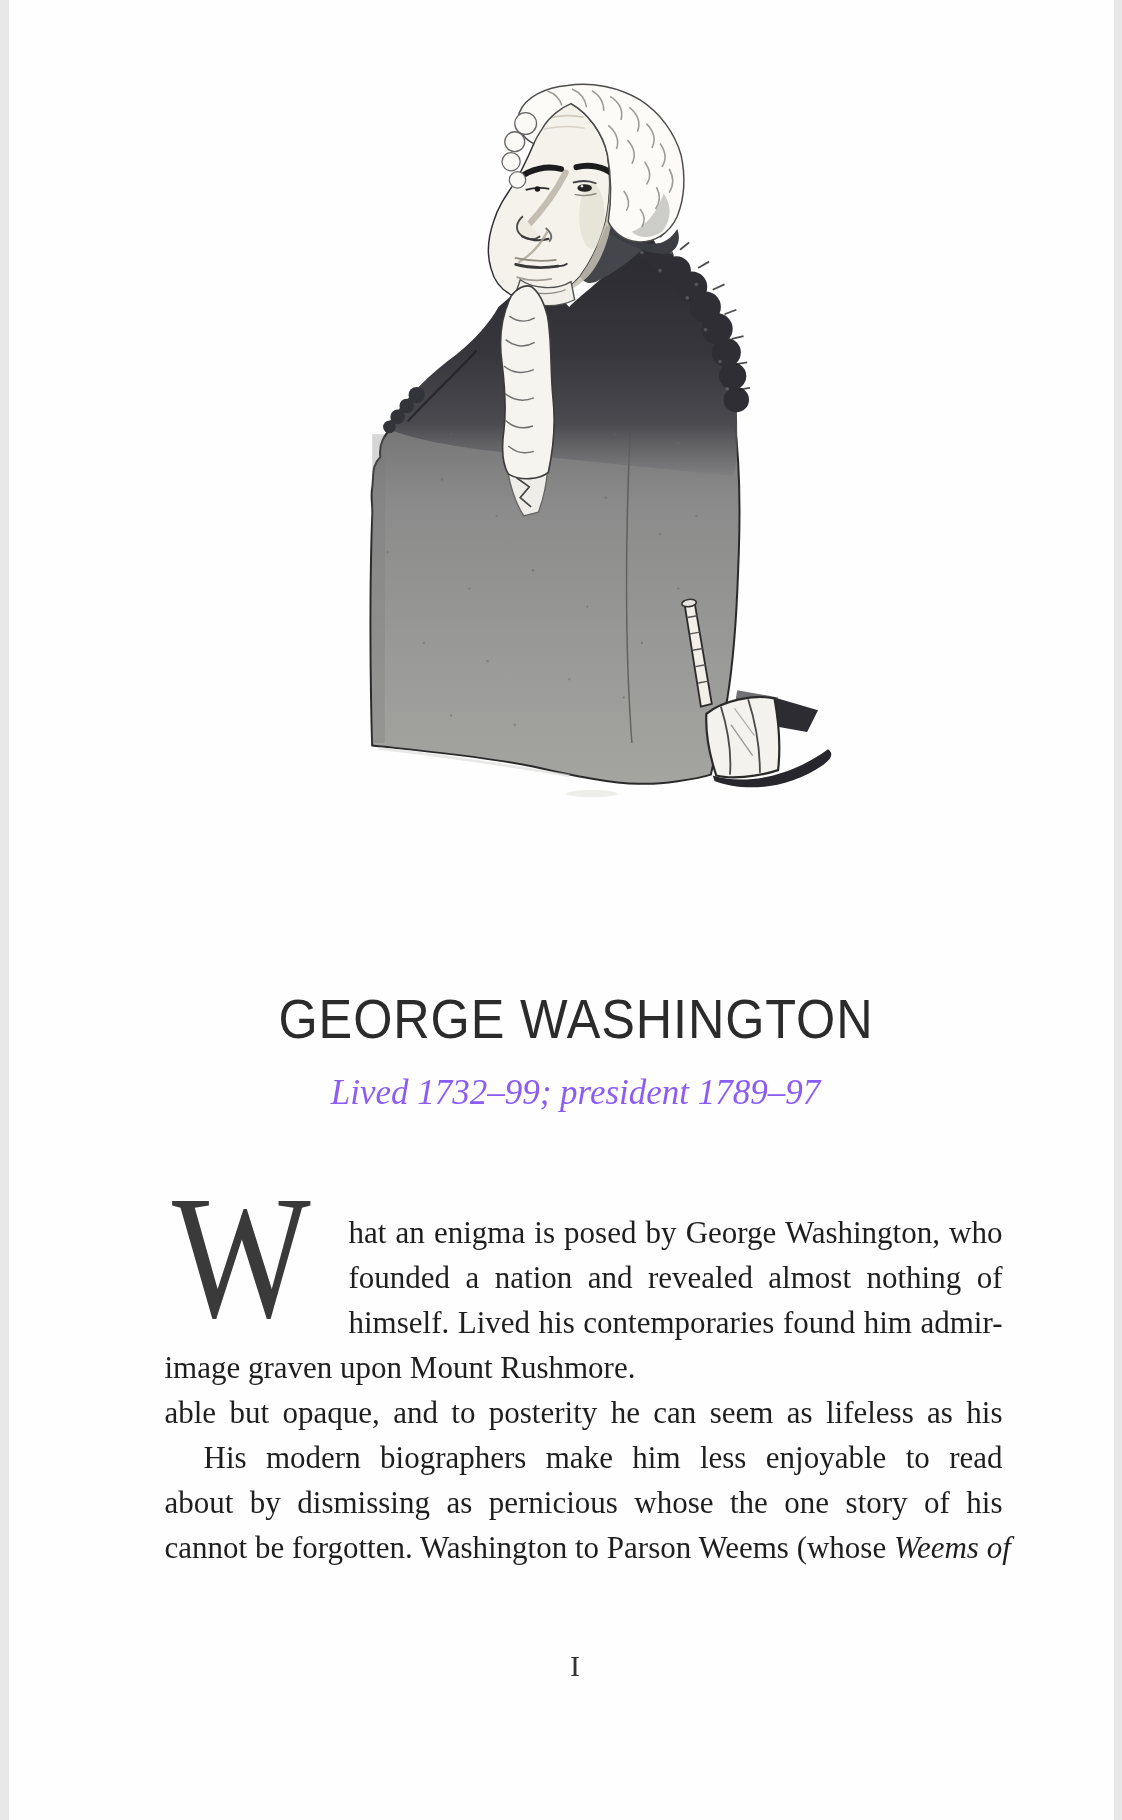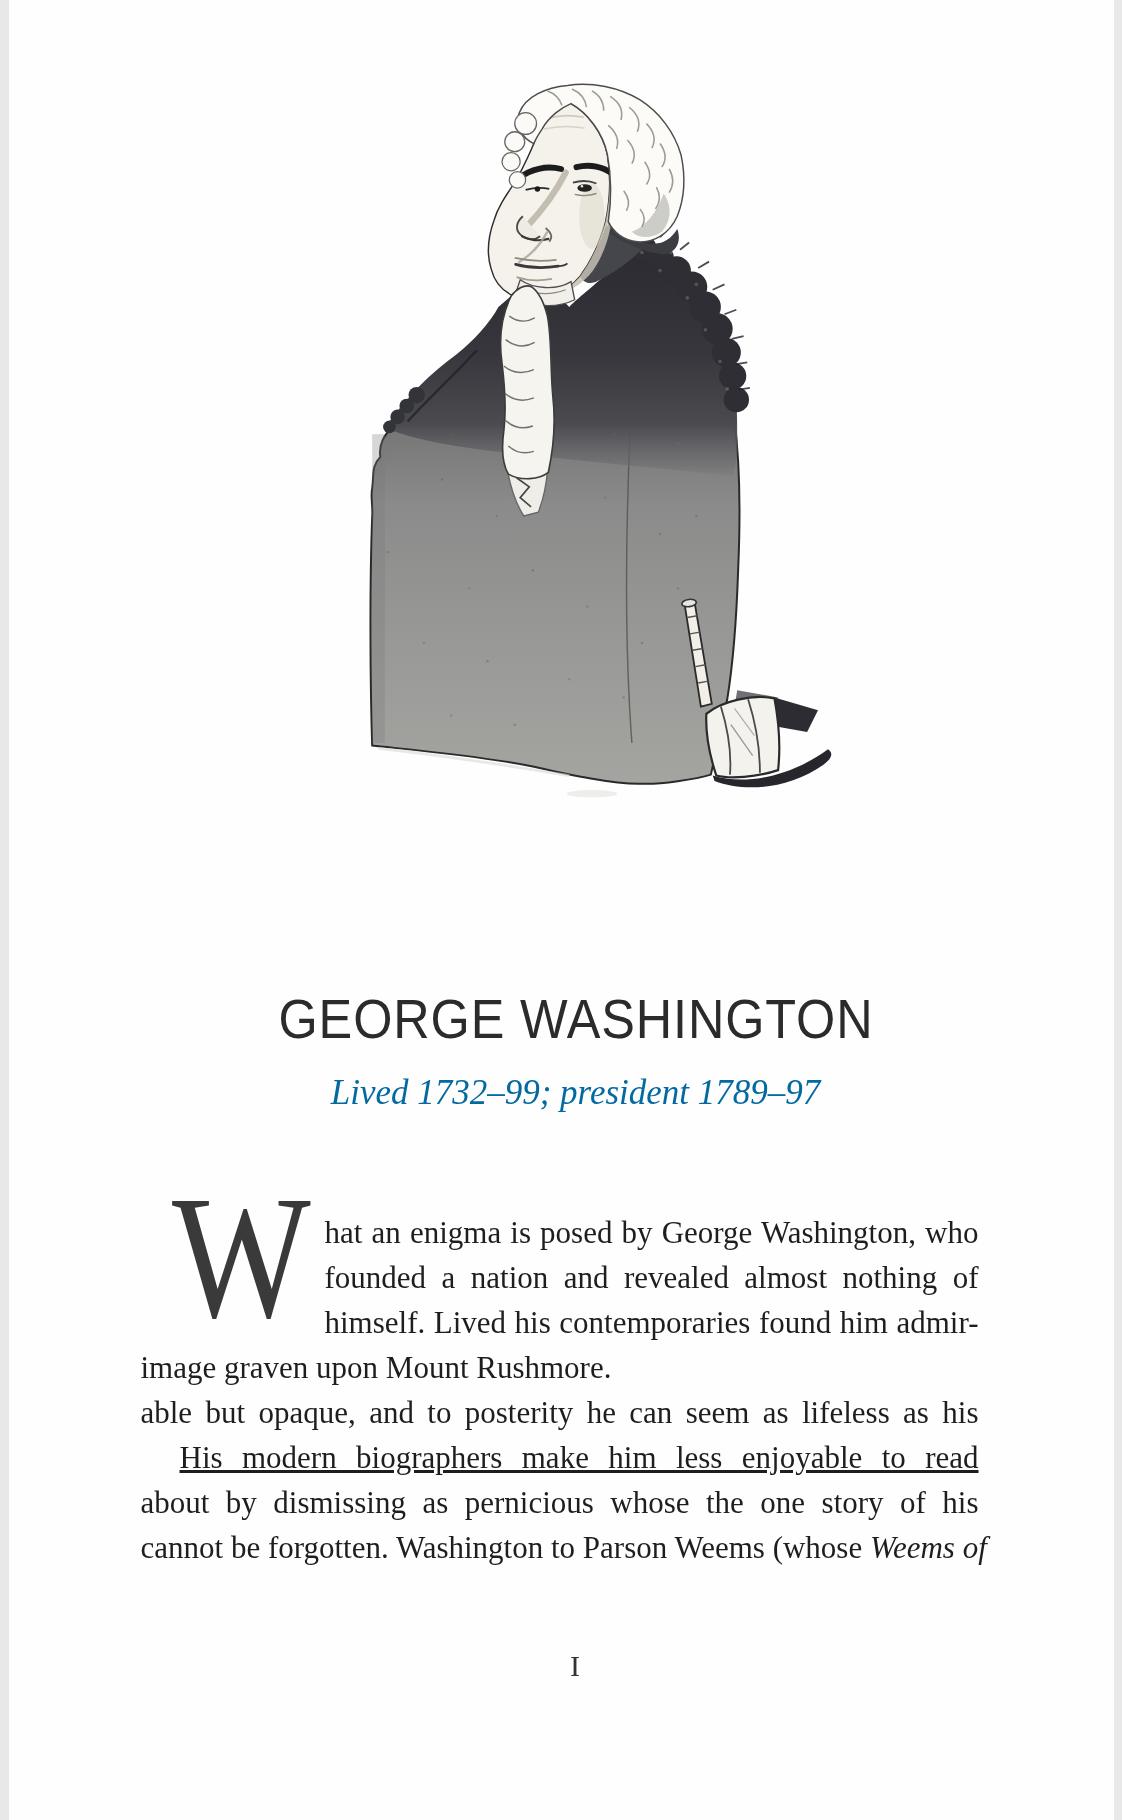--- a/index.html
+++ b/index.html
@@ -22,38 +22,38 @@
     font-size:56px;line-height:1;letter-spacing:1px;
     color:#2b2b2b;font-weight:400;
     transform:scaleX(.9);transform-origin:center top;
     white-space:nowrap;
   }
   .subtitle{
     position:absolute;left:148px;top:1072px;width:838px;
     text-align:center;
     font-family:"Liberation Serif", serif;
     font-style:italic;
-    font-size:35px;line-height:1.2;color:#0369a1;
+    font-size:35px;line-height:1.2;color:#8b5cf6;
     white-space:nowrap;
   }
   .dropcap{
     position:absolute;left:163px;top:1170px;
     font:175px/1 "Liberation Serif", serif;
     color:#3a3a3a;
     transform:scaleX(.84);transform-origin:0 0;
   }
   .bodytext{
-    position:absolute;left:132px;top:1210px;width:838px;
+    position:absolute;left:156px;top:1210px;width:838px;
     font:31px/45px "Liberation Serif", serif;
     color:#1e1e1e;
   }
   .ln{text-align:justify;text-align-last:justify;height:45px;overflow:visible;white-space:nowrap;}
   .ln.beside-cap{margin-left:184px;}
   .ln.flush{text-align:left;text-align-last:left;}
-  .ln.indent{text-indent:39px;text-decoration:underline;}
+  .ln.indent{text-indent:39px;}
   .ital{font-style:italic;}
   .pagenum{
     position:absolute;left:148px;top:1651px;width:838px;
     text-align:center;
     font:30px/1 "Liberation Serif", serif;
     color:#333;letter-spacing:1px;
   }
 </style>
 </head>
 <body>

